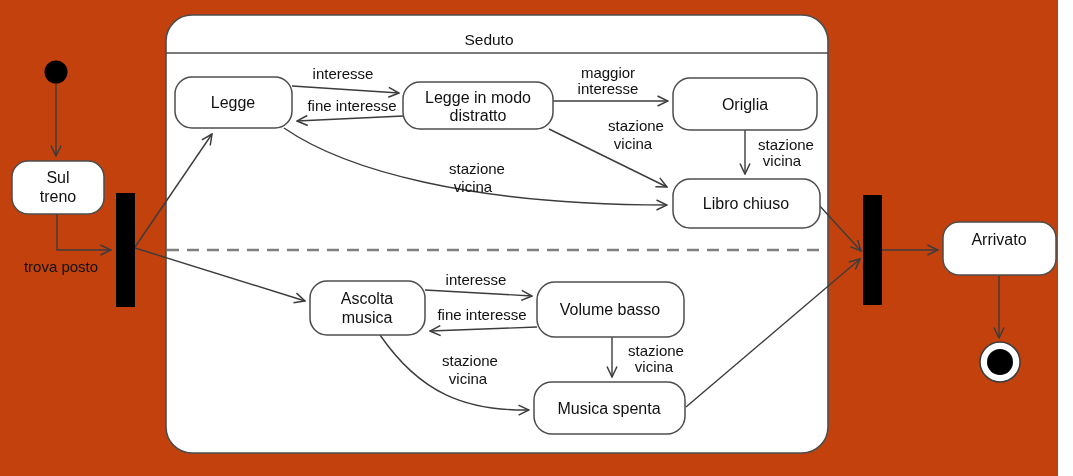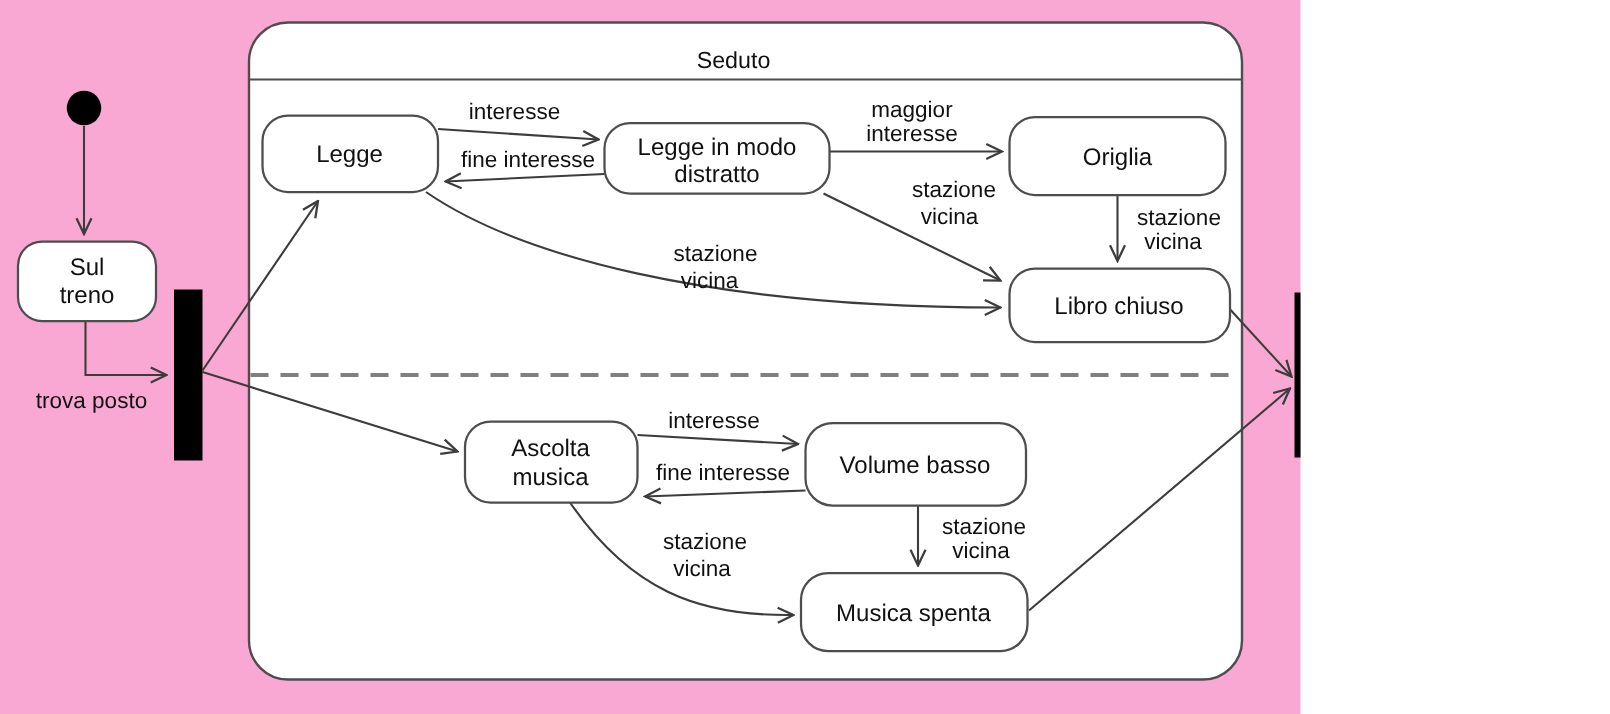--- a/index.html
+++ b/index.html
@@ -3,23 +3,23 @@
 <meta charset="utf-8">
 <style>
   html, body {
     margin: 0;
     padding: 0;
     background: #ffffff;
     font-family: "Liberation Sans", sans-serif;
   }
   .stage {
     position: relative;
-    width: 867px;
+    width: 1058px;
     height: 476px;
-    background: #f9a8d4;
+    background: #c2410c;
     overflow: hidden;
   }
   svg { display: block; }
 
   .edge {
     fill: none;
     stroke: #3c3c3c;
     stroke-width: 1.4;
   }
   .state-box {

